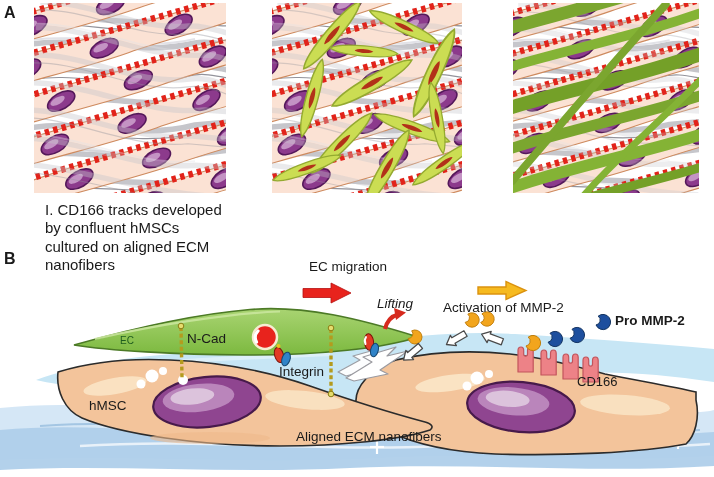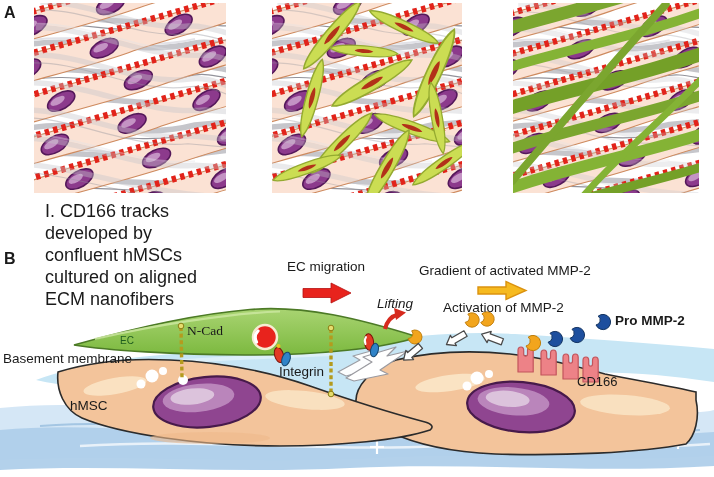--- a/index.html
+++ b/index.html
@@ -2,21 +2,21 @@
 <html><head>
 <meta charset="utf-8">
 <style>
   html,body { margin:0; padding:0; background:#ffffff; }
   .figure {
     position:relative; width:714px; height:477px; background:#ffffff;
     font-family:"Liberation Sans", sans-serif; color:#1a1a1a; overflow:hidden;
   }
   .panel-label { position:absolute; font-weight:bold; font-size:16px; line-height:1; }
   .step-img { position:absolute; top:3px; height:190px; }
-  .caption { position:absolute; top:201px; font-size:18px; line-height:1.22; }
+  .caption { position:absolute; top:201px; font-size:15px; line-height:1.22; }
   .blabel { position:absolute; font-size:13.5px; white-space:nowrap; line-height:1.1; }
   .blabel.green { color:#1E5C1E; font-size:10px; }
   .schematic { position:absolute; left:0; top:250px; width:714px; height:227px; }
 </style>
 </head>
 <body>
 
 <div class="figure">
 
   <svg width="0" height="0" style="position:absolute" aria-hidden="true">
@@ -266,25 +266,24 @@
     <polygon points="303,38.5 331,38.5 331,33 351,43 331,53 331,47.5 303,47.5" fill="#E8231D" stroke="#B51010" stroke-width="0.8"></polygon>
 
     <polygon points="478,37 506,37 506,31.5 526,40.5 506,49.5 506,44 478,44" fill="#F6BA1F" stroke="#DB920F" stroke-width="1.4"></polygon>
 
     <g>
       <path d="M385,79 C387,71 392,66 398,64.5" stroke="#D62A1E" stroke-width="4" fill="none"></path>
       <polygon points="394,58 406,62.5 396,70" fill="#D62A1E"></polygon>
     </g>
   </svg>
 
-  <div class="blabel" style="left:287px; top:260px;">EC migration</div>
-  <div class="blabel" style="left:419px; top:264px;">Gradient of activated MMP-2</div>
+  <div class="blabel" style="left:309px; top:260px;">EC migration</div>
   <div class="blabel" style="left:377px; top:297px;font-style:italic;">Lifting</div>
   <div class="blabel" style="left:443px; top:301px;">Activation of MMP-2</div>
   <div class="blabel" style="left:615px; top:314px;font-weight:bold;">Pro MMP-2</div>
   <div class="blabel green" style="left:120px; top:335px;">EC</div>
-  <div class="blabel" style="left:187px; top:324px;font-family:Liberation Serif, serif;">N-Cad</div>
+  <div class="blabel" style="left:187px; top:332px;">N-Cad</div>
   <div class="blabel" style="left:279px; top:329px;margin-top:36px;">Integrin</div>
-  <div class="blabel" style="left:3px; top:352px;">Basement membrane</div>
-  <div class="blabel" style="left:70px; top:399px;">hMSC</div>
+  <div class="blabel" style="left:89px; top:399px;">hMSC</div>
   <div class="blabel" style="left:577px; top:375px; font-size:13px;text-align:center;">CD166</div>
+  <div class="blabel" style="left:296px; top:430px;">Aligned ECM nanofibers</div>
 
 </div>
 
 </body></html>

